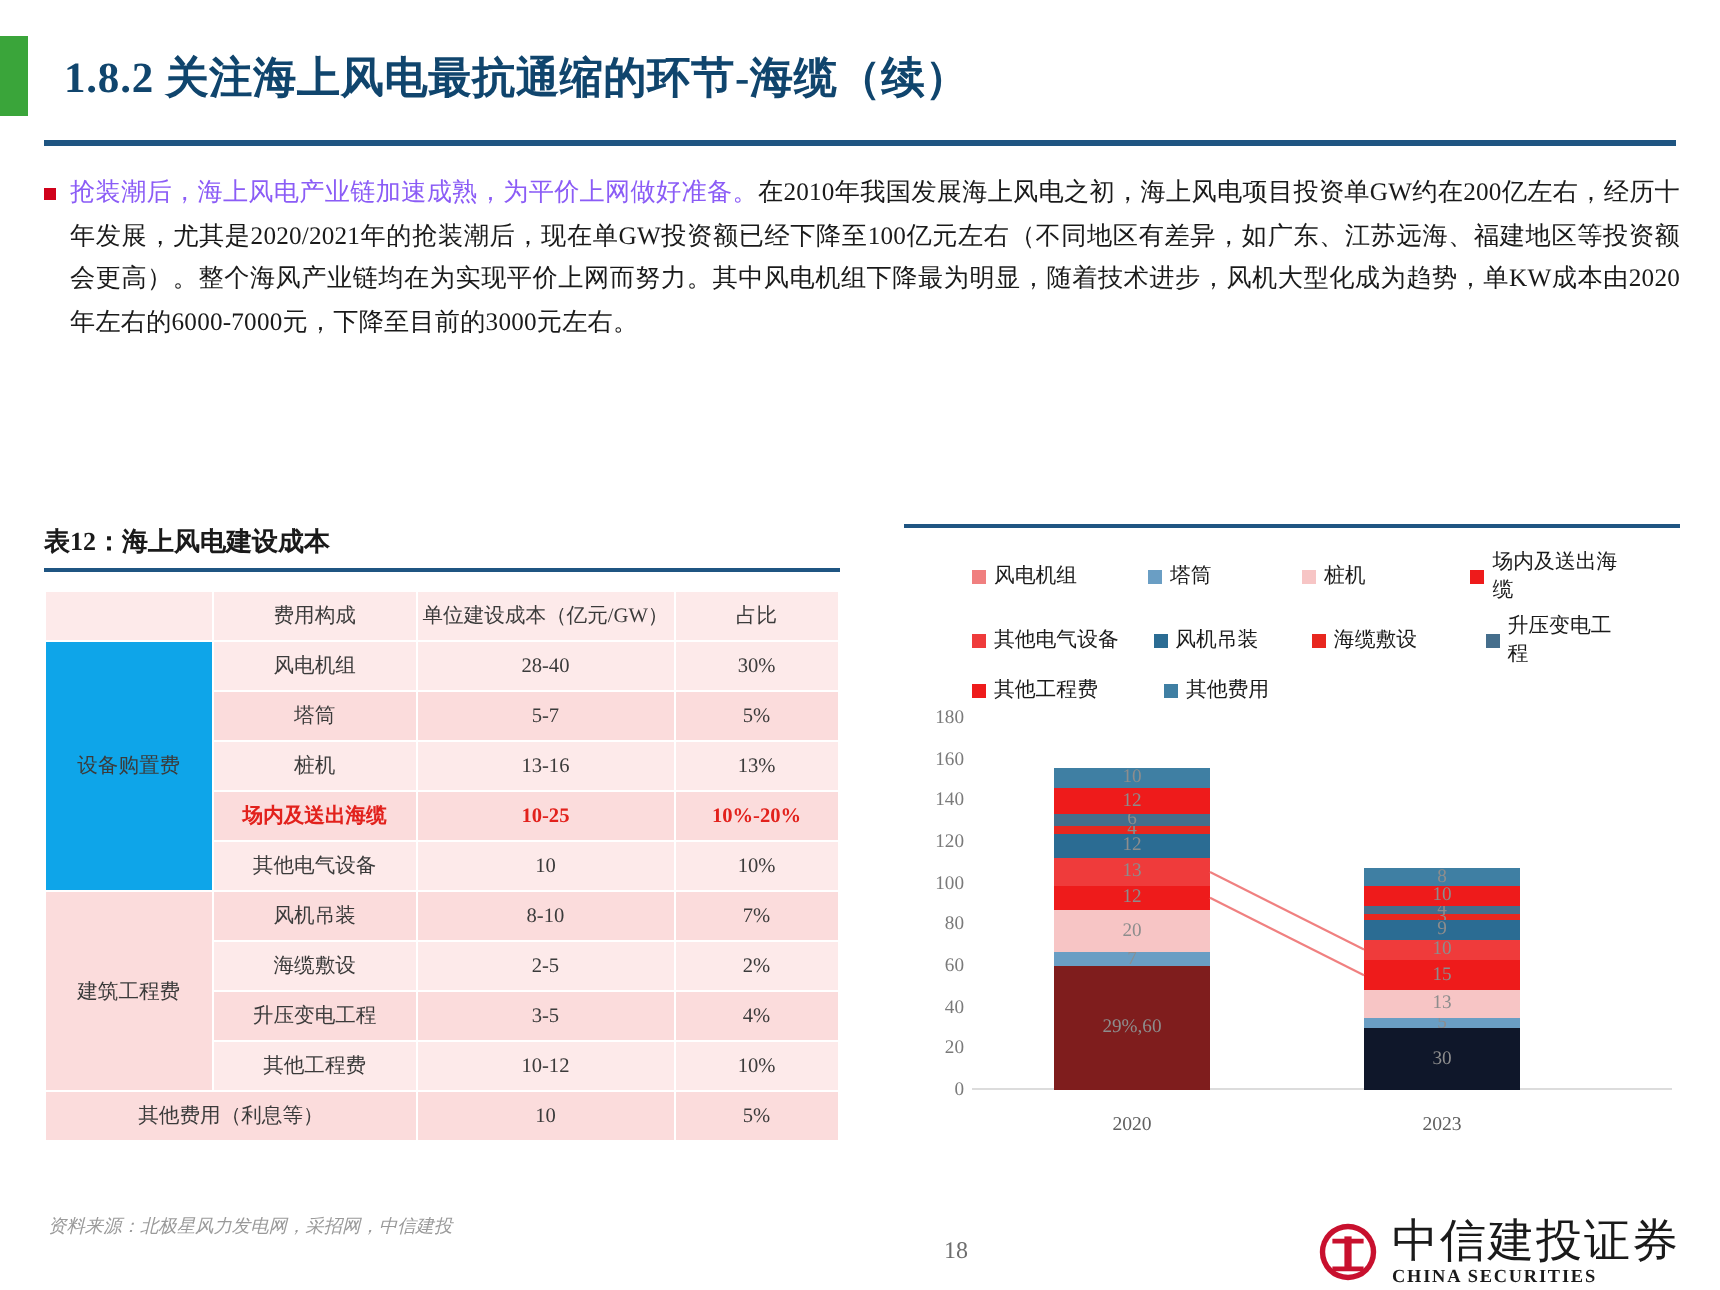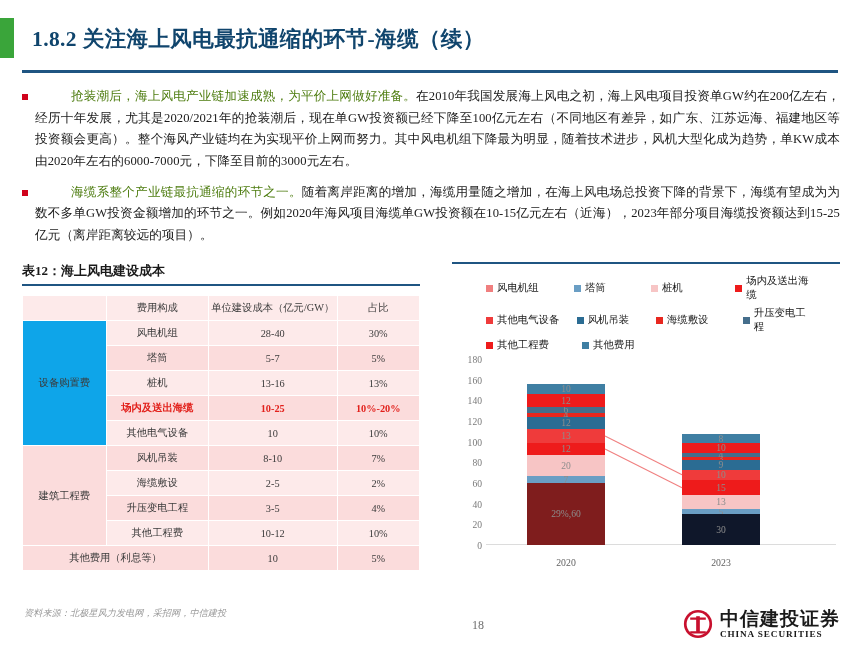--- a/index.html
+++ b/index.html
@@ -23,21 +23,21 @@
   .bullets{position:absolute;left:22px;top:86px;width:818px;}
   .bullet{display:flex;align-items:flex-start;margin-bottom:9px;}
   .bullet-mark{
     width:6px;height:6px;background:#d0021b;flex:0 0 6px;
     margin:8px 7px 0 0;
   }
   .bullet-text{
     flex:1;font-size:12.6px;line-height:1.72;text-align:justify;
     color:#1a1a1a;letter-spacing:.1px;
   }
-  .hl{color:#4d7c0f;margin-left:36px;}
+  .hl{color:#8b5cf6;}
 
   
   .cap{font-size:13px;font-weight:bold;color:#1a1a1a;padding-bottom:4px;}
   .cap-rule{height:2px;background:#1f5582;}
 
   
   .table-block{position:absolute;left:22px;top:262px;width:398px;}
   table.cost{
     border-collapse:collapse;width:398px;margin-top:9px;
     font-size:10.3px;color:#3b3b3b;
@@ -80,40 +80,36 @@
   }
   .connector{position:absolute;left:0;top:0;width:388px;height:215px;pointer-events:none;}
 
   
   .source{
     position:absolute;left:24px;top:607px;font-size:9.2px;color:#9a9a9a;font-style:italic;
   }
   .pagenum{position:absolute;left:0;top:618px;width:860px;text-align:center;font-size:12px;color:#6e6e6e;margin-left:48px;}
   .logo{position:absolute;right:20px;top:609px;display:flex;align-items:center;}
   .logo-mark{width:30px;height:30px;margin-right:7px;}
-  .logo-cn{font-size:19px;font-weight:bold;color:#1a1a1a;letter-spacing:1px;line-height:1.05;}
+  .logo-cn{font-size:23px;font-weight:normal;color:#1a1a1a;letter-spacing:1px;line-height:1.05;}
   .logo-en{font-size:9.2px;font-weight:bold;color:#1a1a1a;letter-spacing:.9px;}
 </style>
 </head>
 <body>
 
 <div class="page">
 
   <div class="accent-bar"></div>
   <div class="slide-title">1.8.2 关注海上风电最抗通缩的环节-海缆（续）</div>
   <div class="title-rule"></div>
 
   <div class="bullets">
     <div class="bullet">
       <div class="bullet-mark"></div>
       <div class="bullet-text"><span class="hl">抢装潮后，海上风电产业链加速成熟，为平价上网做好准备。</span><span>在2010年我国发展海上风电之初，海上风电项目投资单GW约在200亿左右，经历十年发展，尤其是2020/2021年的抢装潮后，现在单GW投资额已经下降至100亿元左右（不同地区有差异，如广东、江苏远海、福建地区等投资额会更高）。整个海风产业链均在为实现平价上网而努力。其中风电机组下降最为明显，随着技术进步，风机大型化成为趋势，单KW成本由2020年左右的6000-7000元，下降至目前的3000元左右。</span></div>
-    </div>
-    <div class="bullet">
-      <div class="bullet-mark"></div>
-      <div class="bullet-text"><span class="hl">海缆系整个产业链最抗通缩的环节之一。</span><span>随着离岸距离的增加，海缆用量随之增加，在海上风电场总投资下降的背景下，海缆有望成为为数不多单GW投资金额增加的环节之一。例如2020年海风项目海缆单GW投资额在10-15亿元左右（近海），2023年部分项目海缆投资额达到15-25亿元（离岸距离较远的项目）。</span></div>
     </div>
   </div>
 
   <div class="table-block">
     <div class="cap">表12：海上风电建设成本</div>
     <div class="cap-rule"></div>
     <table class="cost">
       <tbody>
           <tr>
         <td class="c1 hdr"></td>

